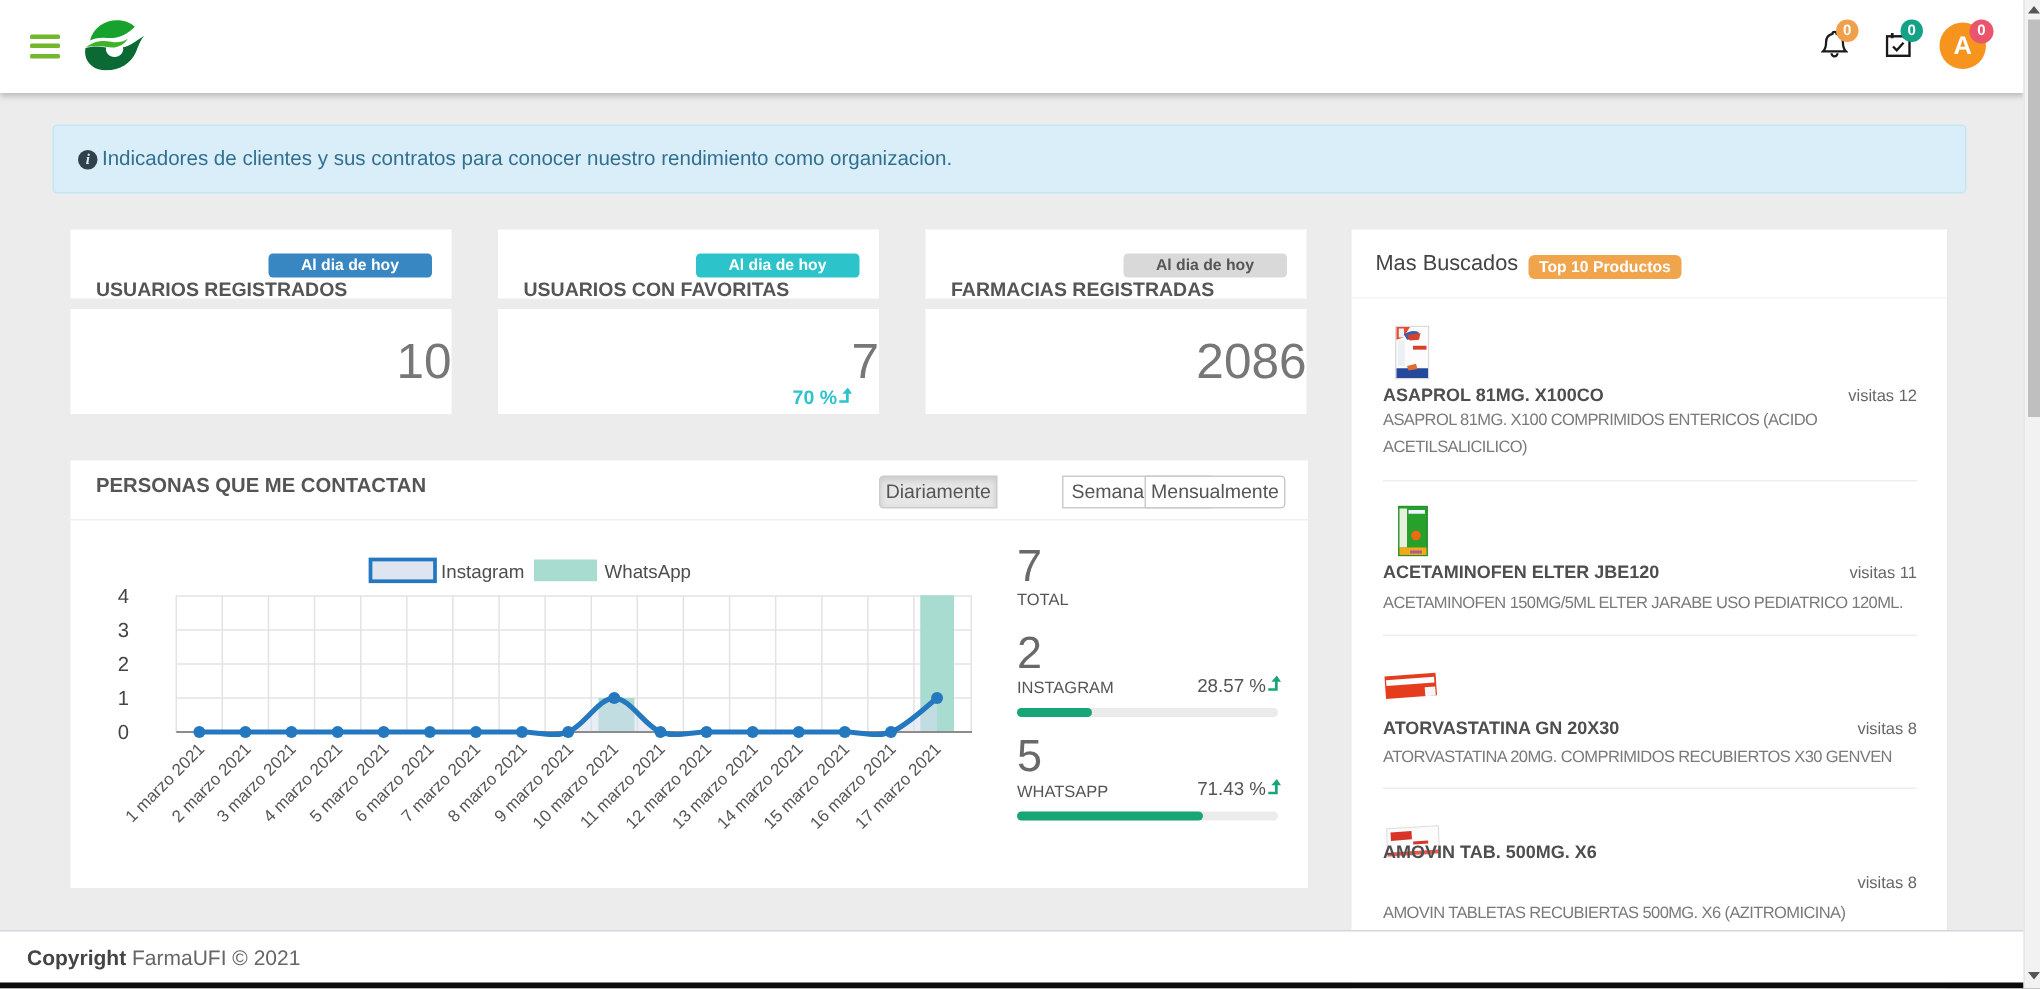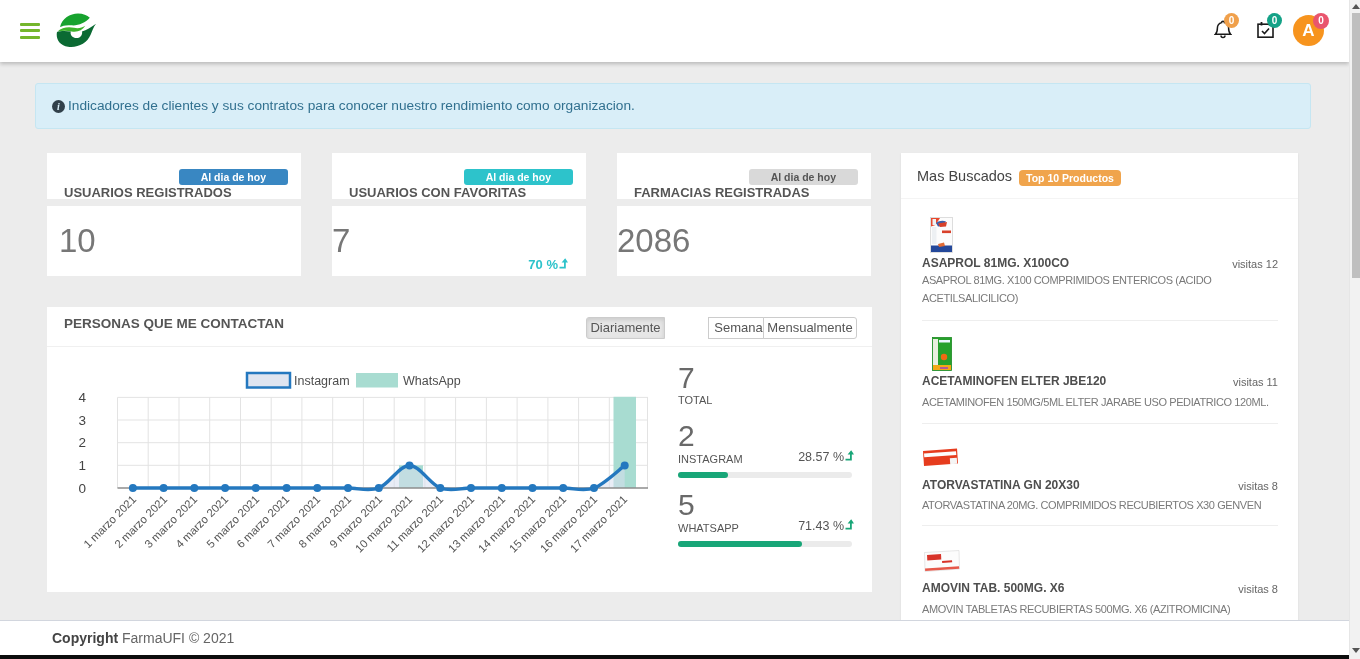--- a/index.html
+++ b/index.html
@@ -19,21 +19,21 @@
 .b-teal { left:1267px; top:13px; background:#14a287; }
 .b-red { left:1313px; top:13px; width:16px; height:16px; line-height:16px; background:#e9556d; }
 .avatar { left:1293px; top:15px; z-index:6; width:31px; height:31px; border-radius:50%; background:#f7941e; color:#fff; font-size:17px; font-weight:bold; text-align:center; line-height:31px; }
 
 
 .alert { left:35px; top:83px; width:1276px; height:46px; background:#d9eef8; border:1px solid #c5e6f2; border-radius:3px; color:#31708f; font-size:13.7px; line-height:44px; padding-left:32px; }
 .alert .ico { position:absolute; left:16px; top:16px; width:13px; height:13px; border-radius:50%; background:#31404a; color:#d9eef8; font-size:10px; font-weight:bold; font-style:italic; text-align:center; line-height:13px; font-family:"Liberation Serif",serif; }
 
 
 .shead { top:153px; height:46px; background:#fff; }
-.sbody { top:206px; height:70px; background:#fff; text-align:left; }
+.sbody { top:206px; height:70px; background:#fff; text-align:right; }
 .c1 { left:47px; width:254px; }
 .c2 { left:332px; width:254px; }
 .c3 { left:617px; width:254px; }
 .stitle { position:absolute; left:17px; top:32px; font-size:13px; font-weight:bold; color:#555; }
 .sbadge { position:absolute; right:13px; top:16px; height:16px; border-radius:3px; color:#fff; font-size:10.5px; font-weight:bold; line-height:16px; padding:0 22px; }
 .bg-blue { background:#3987c2; }
 .bg-cyan { background:#2dc3cb; }
 .bg-gray { background:#d9d9d9; color:#555 !important; }
 .snum { font-size:33px; color:#777; font-weight:normal; line-height:70px; }
 .spct { position:absolute; right:18px; bottom:4px; font-size:13px; color:#2dc3cb; font-weight:bold; }
@@ -59,21 +59,21 @@
 .ptitle { position:absolute; left:16px; top:15px; font-size:14.5px; color:#444; }
 .pbadge { position:absolute; left:118px; top:17px; height:16px; background:#f0a44c; border-radius:4px; color:#fff; font-size:10.5px; font-weight:bold; line-height:16px; padding:0 7px; }
 .psep { position:absolute; left:0; width:397px; height:1px; background:#f4f4f4; }
 .isep { position:absolute; left:21px; width:356px; height:1px; background:#eee; }
 .ittl { position:absolute; left:21px; font-size:12px; font-weight:bold; color:#4e4e4e; }
 .ivis { position:absolute; right:20px; font-size:11px; color:#666; }
 .idesc { position:absolute; left:21px; width:358px; font-size:11px; letter-spacing:-0.4px; color:#7a7a7a; line-height:18px; }
 
 
 .footer { left:0; top:620px; width:1349px; height:35px; background:#fff; border-top:1px solid #d2d6de; font-size:14px; color:#666; line-height:34px; padding-left:18px; }
-.footer b { color:#444;margin-left:34px; }
+.footer b { color:#444; }
 .blackbar { left:0; top:655px; width:1360px; height:4px; background:#0c0c0c; }
 
 
 .sbar { left:1349px; top:0; width:11px; height:659px; background:#f2f2f2; border-left:1px solid #e6e6e6; z-index:10; }
 .sthumb { position:absolute; left:1.5px; top:13px; width:8px; height:265px; background:#bfbfbf; }
 .sarrow { position:absolute; left:2px; width:0; height:0; border-left:4px solid transparent; border-right:4px solid transparent; }
 .sa-up { top:4px; border-bottom:5px solid #555; }
 .sa-dn { top:648px; border-top:5px solid #555; }
 </style>
 </head>
@@ -292,21 +292,21 @@
   <span class="ivis" style="top:327px;">visitas 8</span>
   <div class="idesc" style="top:343px;">ATORVASTATINA 20MG. COMPRIMIDOS RECUBIERTOS X30 GENVEN</div>
   <div class="isep" style="top:372px;"></div>
 
   <svg class="abs" style="left:23px; top:397px;" width="36" height="22" viewBox="0 0 36 22">
     <path d="M0.5 2.5 L35 0.5 35.5 19 1 21.5 Z" fill="#fcfcfc" stroke="#dcdcdc" stroke-width="0.7"></path>
     <path d="M3 5 L17 4 17.3 9.5 3.3 10.6 Z" fill="#d8342a"></path>
     <path d="M18 11 L28 10.3 28.2 12.3 18.2 13 Z" fill="#d8342a"></path>
     <path d="M1 18.5 L35 16.3 35.2 18.8 1.2 21 Z" fill="#e6584a"></path>
   </svg>
-  <span class="ittl" style="top:428px;">AMOVIN TAB. 500MG. X6</span>
+  <span class="ittl" style="top:408px;">AMOVIN TAB. 500MG. X6</span>
   <span class="ivis" style="top:430px;">visitas 8</span>
   <div class="idesc" style="top:447px;">AMOVIN TABLETAS RECUBIERTAS 500MG. X6 (AZITROMICINA)</div>
 </div>
 
 <div class="abs footer"><b>Copyright</b>&nbsp;FarmaUFI © 2021</div>
 <div class="abs blackbar"></div>
 
 <div class="abs sbar">
   <div class="sthumb"></div>
   <div class="sarrow sa-up"></div>

